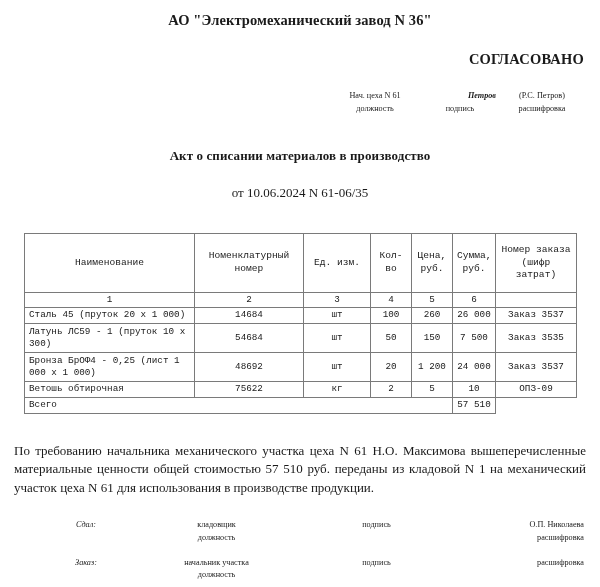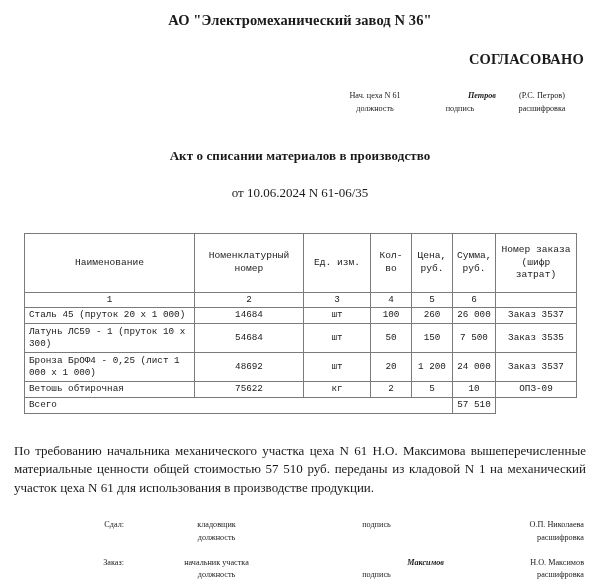--- a/index.html
+++ b/index.html
@@ -172,22 +172,23 @@
     display: flex;
     align-items: flex-start;
     margin-bottom: 12px;
     font-size: 8.2px;
     line-height: 1.55;
   }
   .sig-row .lbl {
     width: 110px;
     padding-left: 34px;
     box-sizing: border-box;
-    text-align: right;
+    text-align: center;
     padding-top: 0;
+    font-style: italic;
   }
   .sig-row .col-post {
     width: 185px;
     text-align: center;
   }
   .sig-row .col-sign {
     width: 135px;
     text-align: center;
   }
   .sig-row .col-decode {
@@ -318,24 +319,22 @@
       </div>
     </div>
 
     <div class="sig-row">
       <div class="lbl">Заказ:</div>
       <div class="col-post">
         <span class="sig-value">начальник участка</span>
         <span class="sig-caption">должность</span>
       </div>
       <div class="col-sign">
-        <span class="sig-value italic">Максимов</span>
         <span class="sig-caption">подпись</span>
       </div>
       <div class="col-decode">
-        <span class="sig-value">Н.О. Максимов</span>
         <span class="sig-caption">расшифровка</span>
       </div>
     </div>
 
   </div>
 
 </div>
 
 </body></html>

